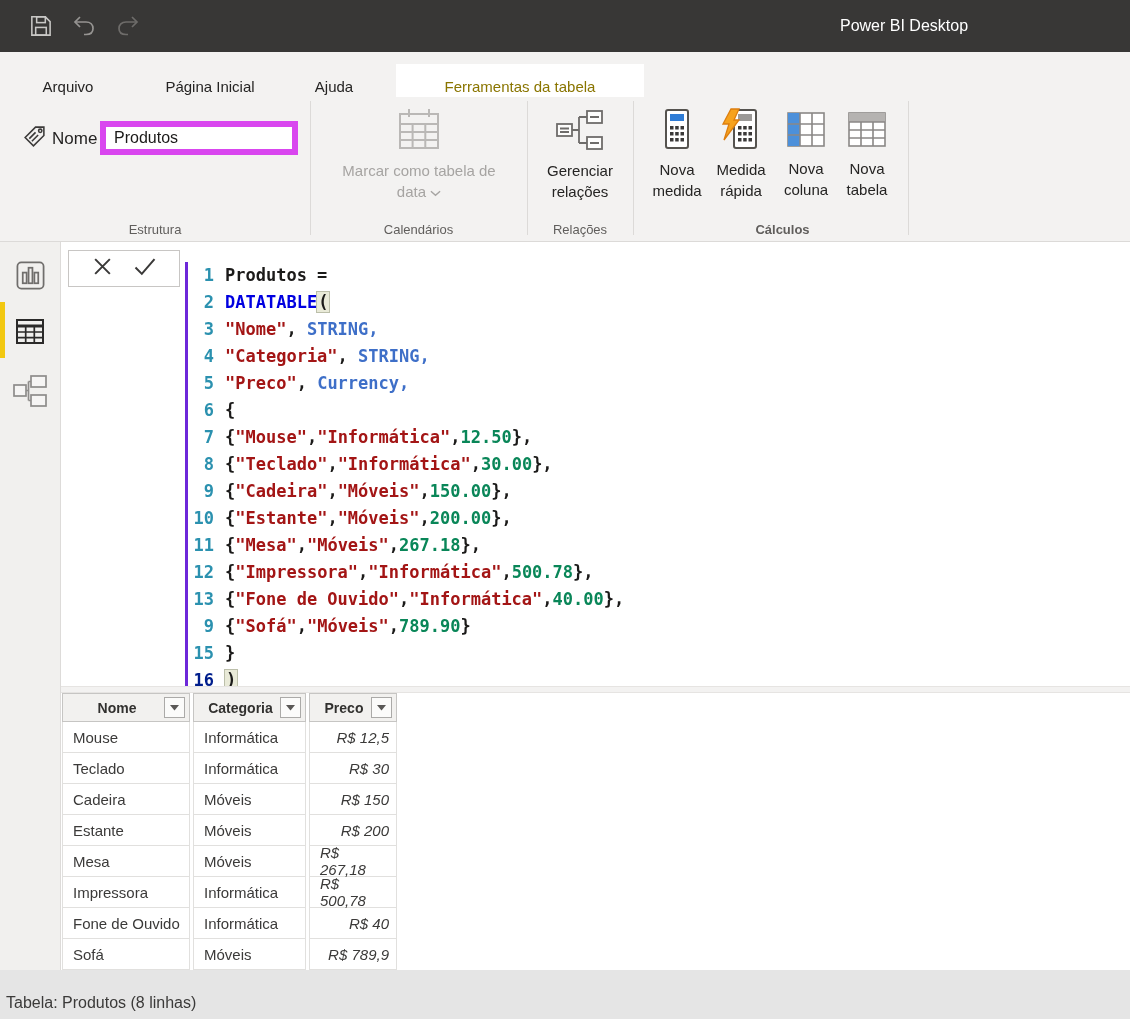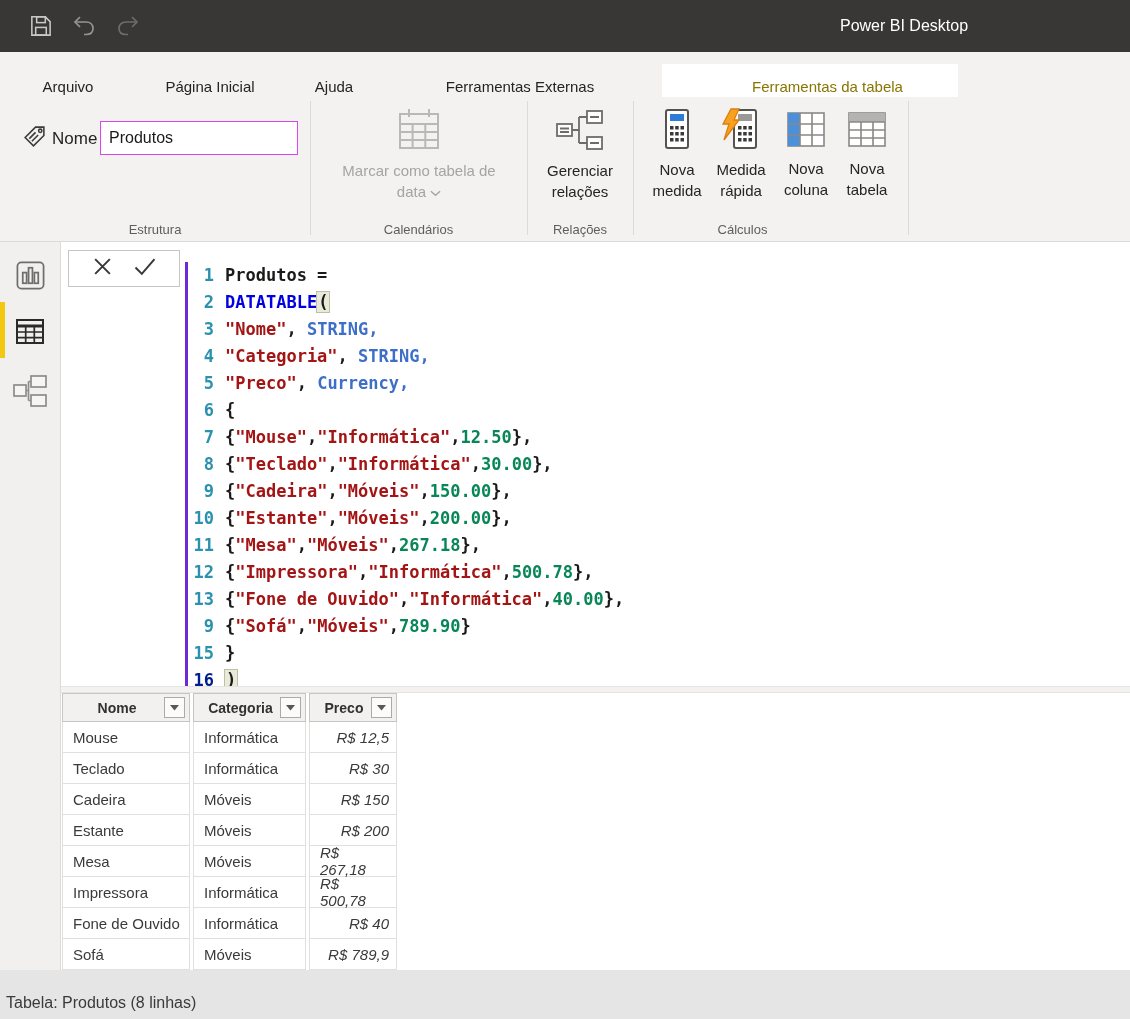--- a/index.html
+++ b/index.html
@@ -25,21 +25,21 @@
   .tab:nth-child(5){ left:662px; width:296px;padding-left:35px; }
   .tab.active { background:#ffffff; color:#8A7500; }
   .tab.active::after { content:""; position:absolute; left:24px; right:24px; bottom:0; height:5px; background:#F2C811; }
   
   .ribbon { position:absolute; left:0; top:97px; width:1130px; height:145px; background:#F3F2F1;
     border-bottom:1px solid #DCDAD8; }
   .rb-sep { position:absolute; top:4px; height:134px; width:1px; background:#DCDAD8; }
   .grp-label { position:absolute; top:124px; height:16px; font-size:13px; color:#605E5C; text-align:center; }
   .name-icon { position:absolute; left:22px; top:27px; }
   .name-label { position:absolute; left:52px; top:24px; height:36px; line-height:36px; font-size:17px; color:#252423; }
-  .name-input { position:absolute; left:100px; top:24px; width:198px; height:34px; border:1px solid #d946ef;
+  .name-input { position:absolute; left:100px; top:24px; width:198px; height:34px; border:6px solid #d946ef;
     background:#fff; font-family:"Liberation Sans",sans-serif; font-size:16px; color:#1B1A19; padding:8px 8px; outline:none; }
   .rb-btn { position:absolute; top:6px; text-align:center; }
   .rb-icon { display:block; margin:0 auto; }
   .rb-text { margin-top:5px; font-size:15px; line-height:21px; color:#252423; white-space:nowrap; }
   .rb-text.disabled { color:#A6A4A2; }
   
   .sidebar { position:absolute; left:0; top:242px; width:61px; height:728px; background:#F1F0EE; border-right:1px solid #DDDBD9; }
   .side-item { position:absolute; left:0; width:60px; height:54px; display:flex; align-items:center; justify-content:center; }
   .active-bar { position:absolute; left:0; top:60px; width:5px; height:56px; background:#F2C811; }
   
@@ -109,21 +109,20 @@
         </svg>
       </span>
     </div>
     <div class="app-title">Power BI Desktop</div>
   </div>
 
   <div class="tabbar">
       <div class="tab">Arquivo</div>
       <div class="tab">Página Inicial</div>
       <div class="tab">Ajuda</div>
-      <div class="tab">Ferramentas Externas</div>
       <div class="tab active">Ferramentas da tabela</div>
     </div>
 
   <div class="ribbon">
 
     <span class="name-icon">
       <svg width="25" height="25" viewBox="0 0 24 24" fill="none" stroke="#3B3A39" stroke-width="1.5">
         <path d="M3 13 L13 3 H21 V11 L11 21 Z"></path>
           <circle cx="17.5" cy="6.5" r="1.6"></circle>
         <path d="M7 14 L13 8 M9.5 16.5 L15.5 10.5"></path>
@@ -239,21 +238,21 @@
           <rect x="2" y="2" width="36" height="33" fill="#fff" stroke="#8A8886" stroke-width="1.6"></rect>
           <rect x="2" y="2" width="36" height="9" fill="#B5B3B1"></rect>
           <path d="M14 11 V35 M26 11 V35 M2 11 H38 M2 19 H38 M2 27 H38" stroke="#8A8886" stroke-width="1.6"></path>
         </svg>
       </span>
       <div class="rb-text">
         <span>Nova</span><br>
         <span>tabela</span>
       </div>
     </div>
-    <div class="grp-label" style="left:605px; width:275px; top:125px;">Cálculos</div>
+    <div class="grp-label" style="left:645px; width:275px; top:125px;font-weight:bold;">Cálculos</div>
     <div class="rb-sep" style="left:908px;"></div>
   </div>
 
   <div class="sidebar">
     <div class="side-item" style="top:8px;">
       <span>
         <svg width="31" height="31" viewBox="0 0 32 32" fill="none" stroke="#706E6C" stroke-width="1.8">
           <rect x="2.5" y="2.5" width="27" height="27" rx="4"></rect>
           <rect x="8" y="13" width="4" height="11"></rect>
             <rect x="14" y="8" width="4" height="16"></rect>

